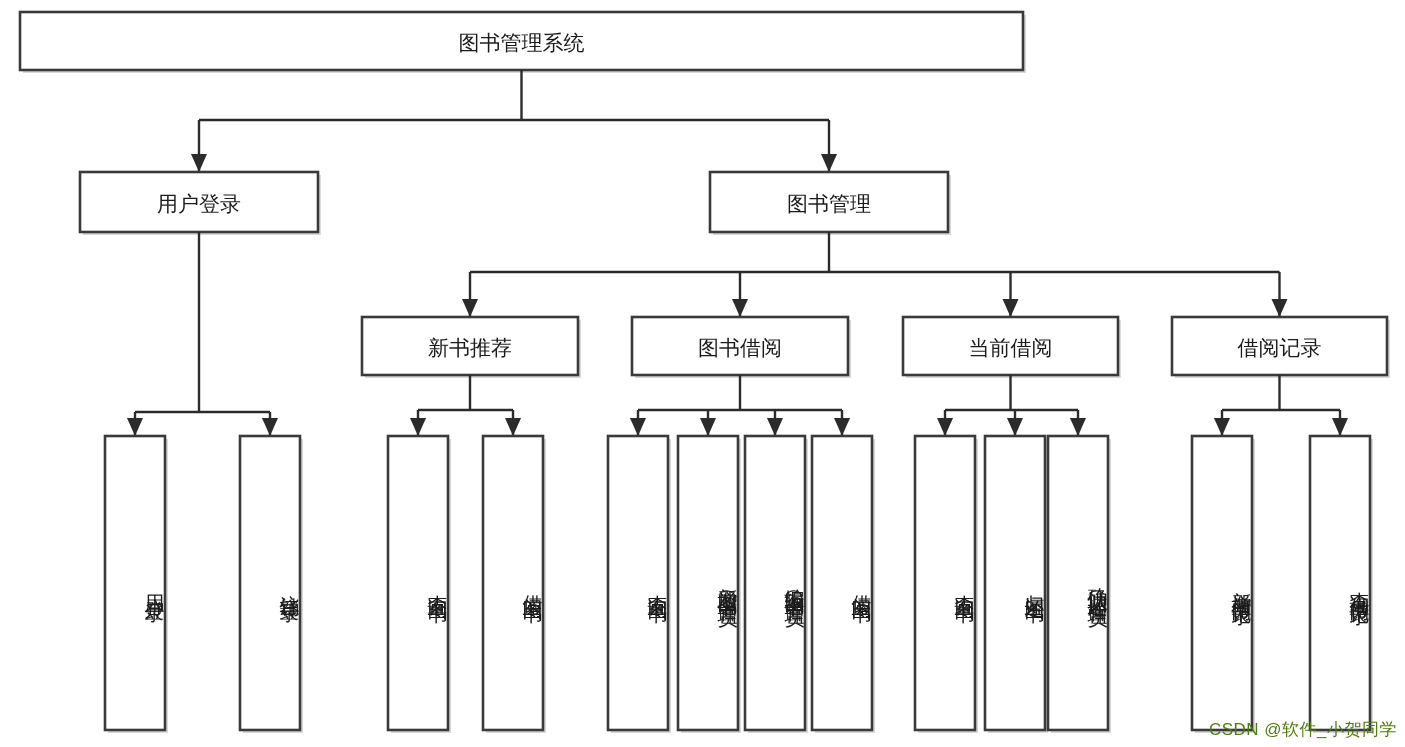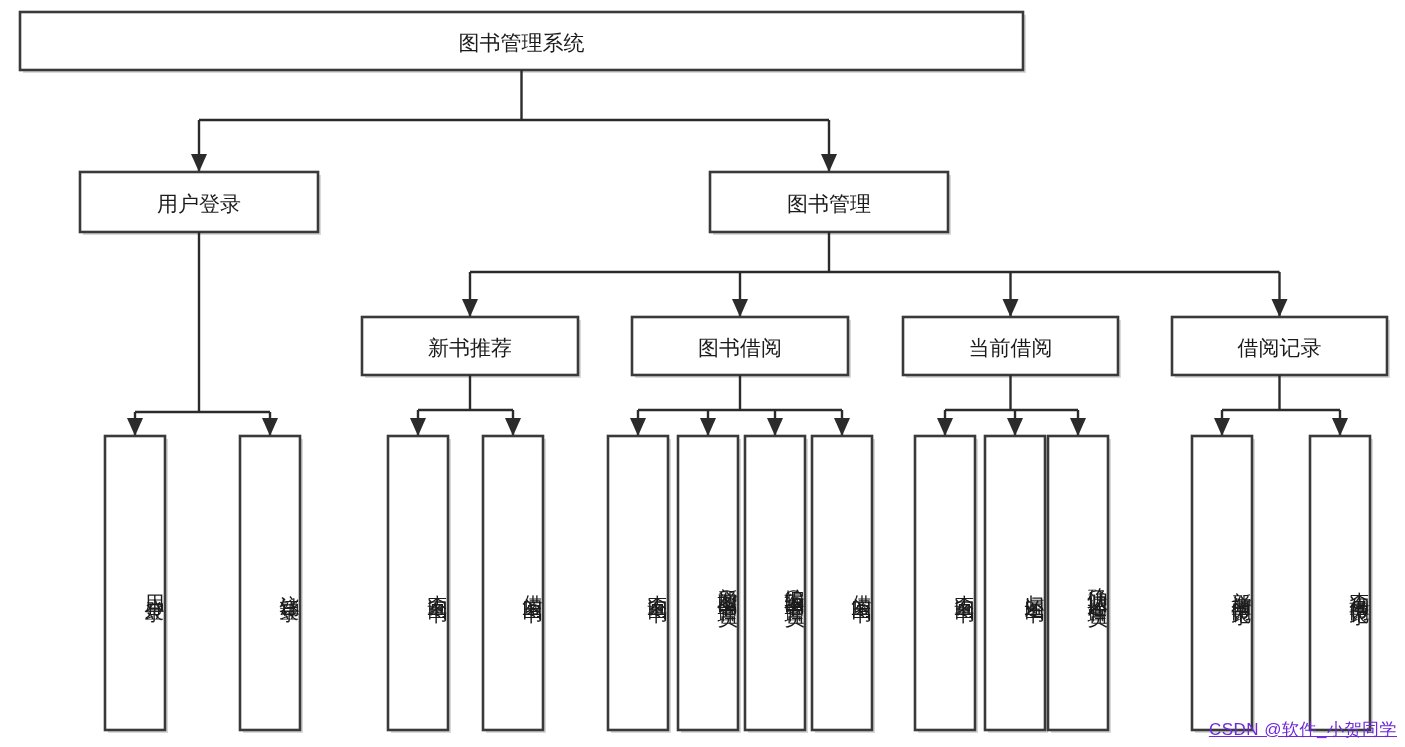--- a/index.html
+++ b/index.html
@@ -68,24 +68,23 @@
     text-align: center;
     pointer-events: none;
     white-space: nowrap;
   }
   .watermark {
     position: absolute;
     right: 8px;
     bottom: 6px;
     font-family: "Liberation Sans", "DejaVu Sans", sans-serif;
     font-size: 17px;
-    color: #6d28d9;
+    color: #4d7c0f;
     letter-spacing: 0.5px;
     white-space: nowrap;
-    text-decoration: underline;
   }
 </style>
 </head>
 <body>
 
 <div id="diagram-root">
   <svg class="chart-canvas" id="chart-svg" viewBox="0 0 1405 747" xmlns="http://www.w3.org/2000/svg">
       <g>
         <rect x="23" y="15" width="1003" height="58" class="node-box-shadow"></rect>
         <rect x="20" y="12" width="1003" height="58" class="node-box"></rect>

